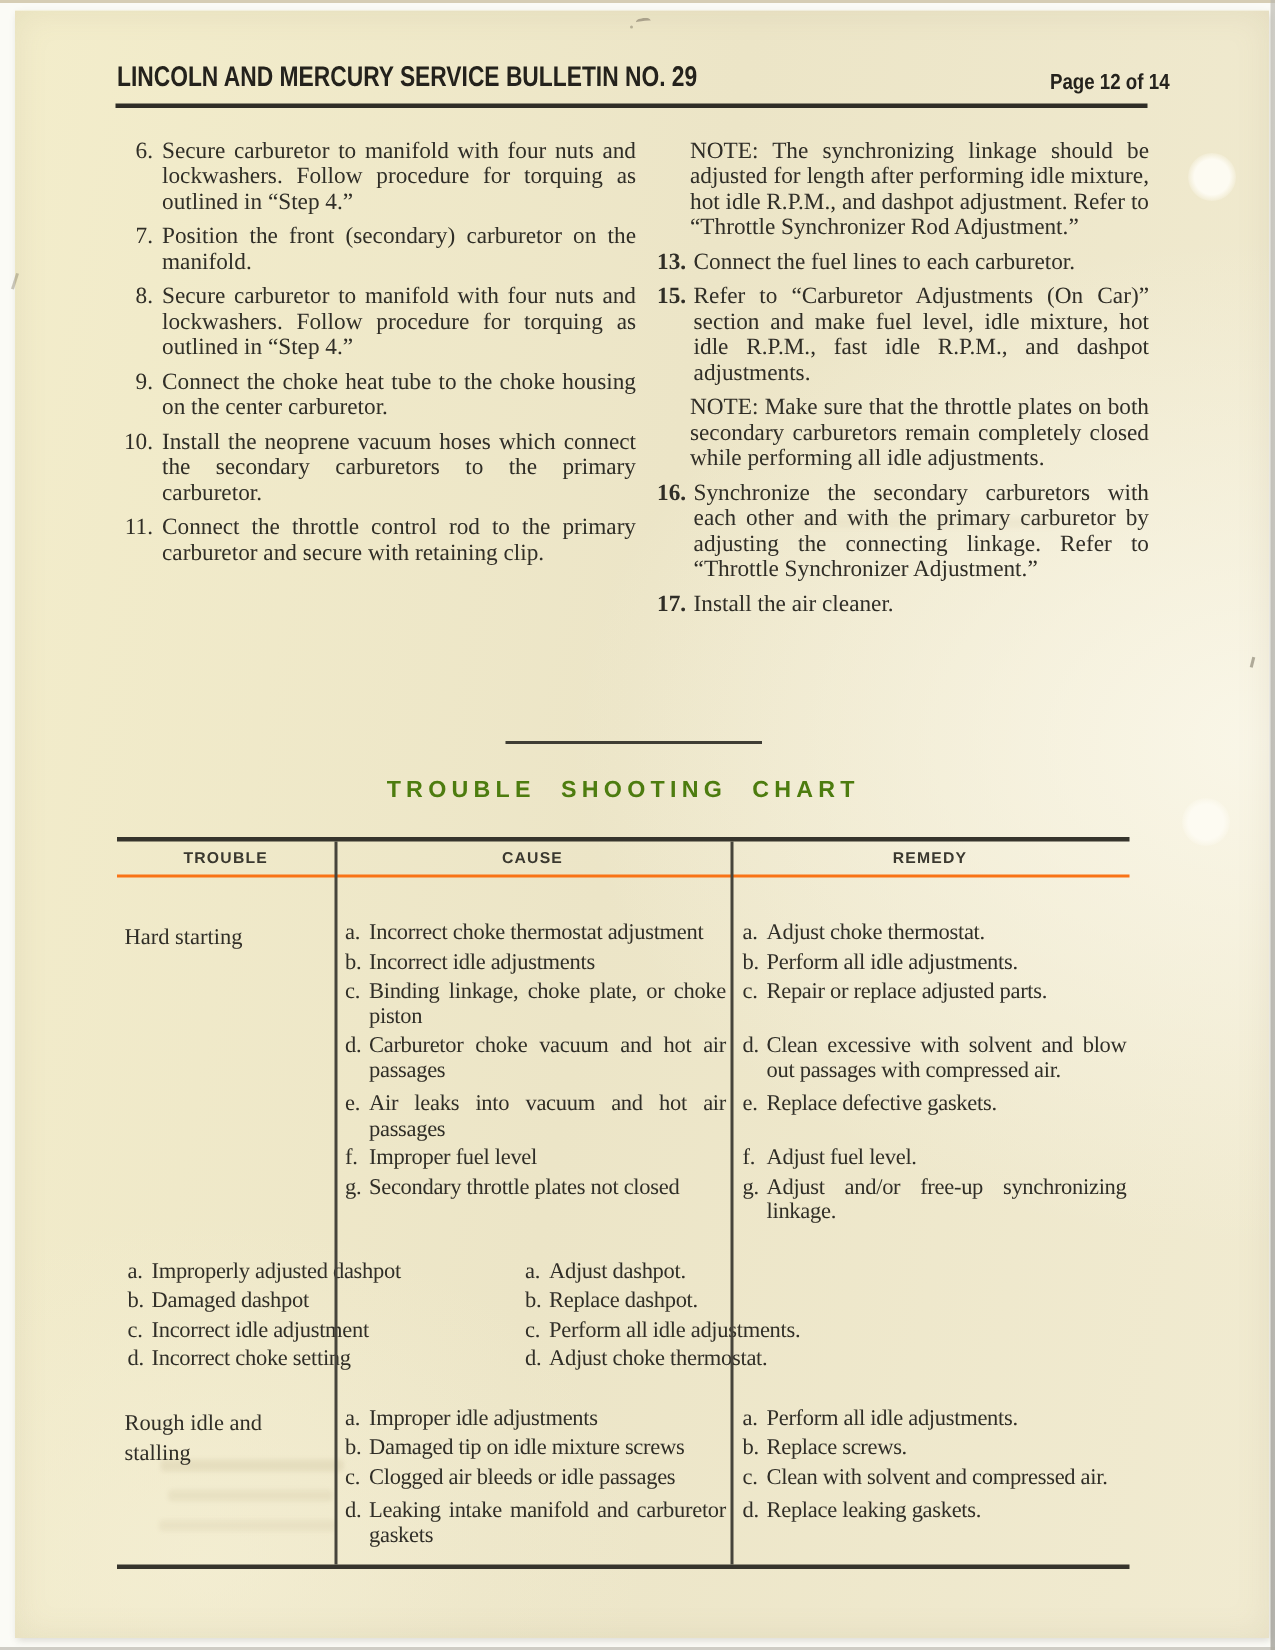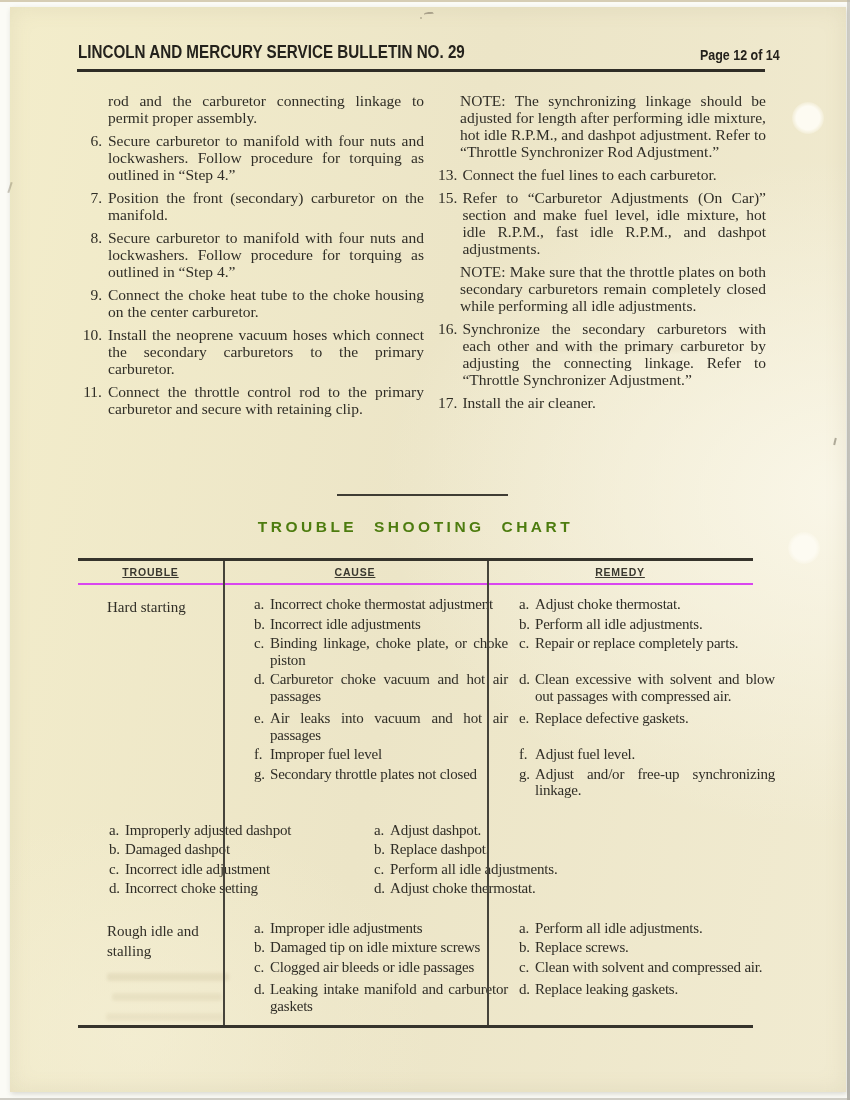--- a/index.html
+++ b/index.html
@@ -46,40 +46,40 @@
     white-space:nowrap;transform:scaleX(.86);transform-origin:right top;}
   .rule{position:absolute;left:77px;top:69px;width:688px;height:3px;background:#2f2d26;}
 
   
   .cols{position:absolute;left:78px;top:92px;width:688px;display:flex;gap:14px;
     font-size:15.5px;line-height:17px;}
   .col-left{width:346px;}
   .col-right{width:328px;}
   .step{display:flex;margin-bottom:6px;}
   .step .num{flex:0 0 24px;text-align:right;padding-right:6px;}
-  .col-right .step .num{flex:0 0 17px;padding-right:5px;}
+  .col-right .step .num{flex:0 0 17px;padding-right:5px;font-weight:bold;}
   .step .txt{flex:1;text-align:justify;}
 
   
   .sep{position:absolute;left:337px;top:494px;width:171px;height:2px;background:#3f3d34;}
   .chart-title{position:absolute;left:78px;top:518px;width:675px;text-align:center;
     font-family:"Liberation Sans",sans-serif;font-weight:bold;font-size:15.5px;
     letter-spacing:3.5px;word-spacing:9px;color:#4d7c0f;}
 
   
   .ts-table{position:absolute;left:78px;top:558px;width:675px;
     border-top:3px solid #36342c;border-bottom:3px solid #36342c;}
   .vline{position:absolute;top:0;bottom:0;width:2px;background:#46443b;}
   .v1{left:145px;}
   .v2{left:409px;}
   .thead{display:grid;grid-template-columns:145px 264px 266px;height:22px;align-items:center;
-    border-bottom:2px solid #d946ef;text-align:center;
+    border-bottom:2px solid #f97316;text-align:center;
     font-family:"Liberation Sans",sans-serif;font-weight:bold;font-size:10.5px;
-    letter-spacing:.8px;color:#3a382f;text-decoration:underline;}
-  .tbody{padding:11px 0 8px;font-size:15px;line-height:16.5px;letter-spacing:-0.2px;margin-left:24px;}
+    letter-spacing:.8px;color:#3a382f;}
+  .tbody{padding:29px 0 8px;font-size:15px;line-height:16.5px;letter-spacing:-0.2px;}
   .group{display:grid;grid-template-columns:145px 530px;}
   .group + .group{margin-top:20px;}
   .trouble{padding:1px 9px 0 5px;line-height:20px;letter-spacing:0;}
   .pair{display:grid;grid-template-columns:264px 266px;margin-bottom:3px;}
   .cell{display:flex;}
   .cause{padding-left:7px;}
   .remedy{padding-left:8px;}
   .ltr{flex:0 0 16px;}
   .ctext{flex:1;text-align:justify;padding-right:3px;}
   .rtext{flex:1;text-align:justify;padding-right:2px;}
@@ -94,24 +94,20 @@
   <div class="ghost ghost-4"></div>
 </div>
 
 <div class="masthead">LINCOLN AND MERCURY SERVICE BULLETIN NO. 29</div>
 <div class="pageno">Page 12 of 14</div>
 <div class="rule"></div>
 
 <div class="cols">
   <div class="col-left">
     <div class="step">
-      <span class="num"></span>
-      <div class="txt">rod and the carburetor connecting linkage to permit proper assembly.</div>
-    </div>
-    <div class="step">
       <span class="num">6.</span>
       <div class="txt">Secure carburetor to manifold with four nuts and lockwashers. Follow procedure for torquing as outlined in “Step 4.”</div>
     </div>
     <div class="step">
       <span class="num">7.</span>
       <div class="txt">Position the front (secondary) carburetor on the manifold.</div>
     </div>
     <div class="step">
       <span class="num">8.</span>
       <div class="txt">Secure carburetor to manifold with four nuts and lockwashers. Follow procedure for torquing as outlined in “Step 4.”</div>
@@ -195,21 +191,21 @@
             <div class="rtext">Perform all idle adjustments.</div>
           </div>
         </div>
         <div class="pair">
           <div class="cell cause">
             <span class="ltr">c.</span>
             <div class="ctext">Binding linkage, choke plate, or choke piston</div>
           </div>
           <div class="cell remedy">
             <span class="ltr">c.</span>
-            <div class="rtext">Repair or replace completely parts.</div>
+            <div class="rtext">Repair or replace adjusted parts.</div>
           </div>
         </div>
         <div class="pair">
           <div class="cell cause">
             <span class="ltr">d.</span>
             <div class="ctext">Carburetor choke vacuum and hot air passages</div>
           </div>
           <div class="cell remedy">
             <span class="ltr">d.</span>
             <div class="rtext">Clean excessive with solvent and blow out passages with compressed air.</div>

